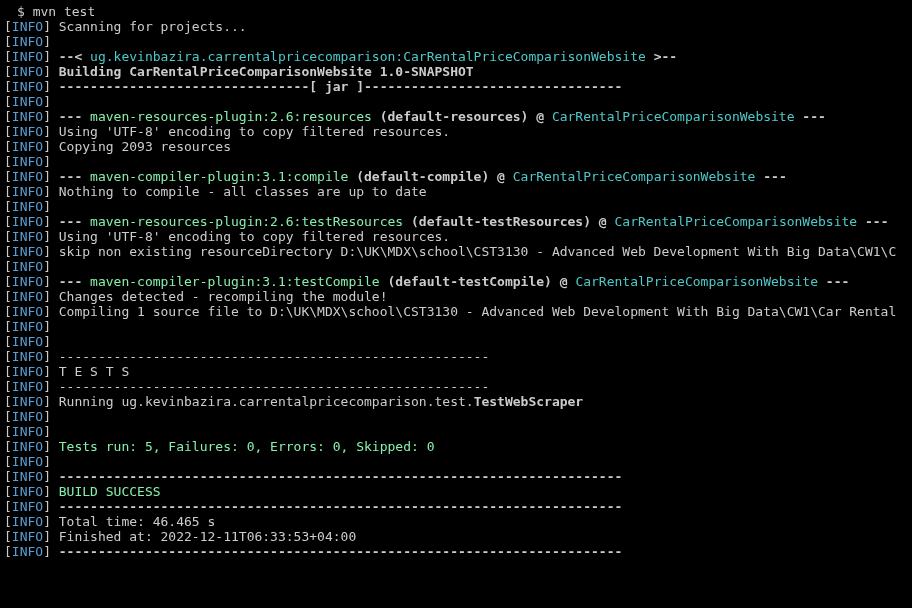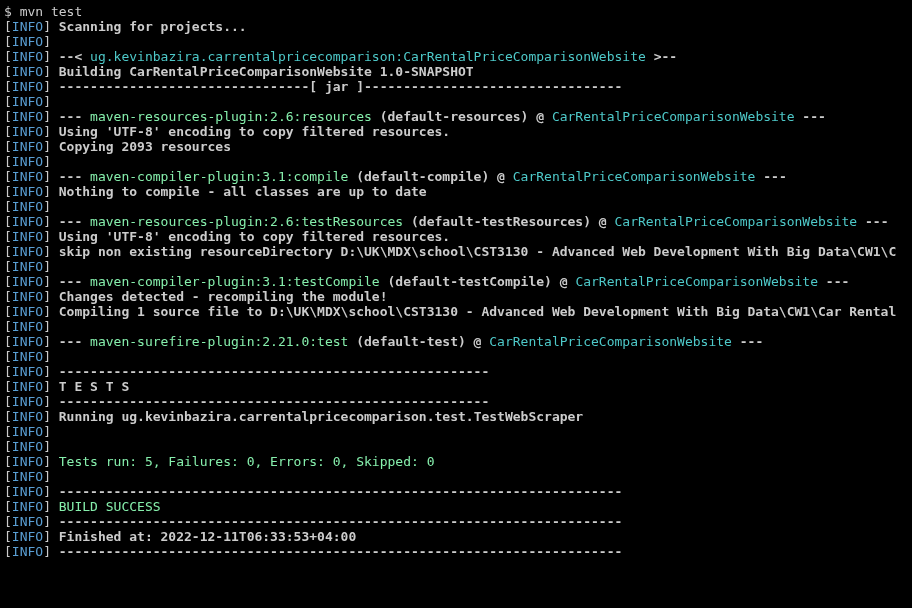--- a/index.html
+++ b/index.html
@@ -9,26 +9,26 @@
       font-family: 'Consolas', 'Monaco', monospace;
       font-size: 13px;
       line-height: 15px;
       padding: 4px;
       white-space: nowrap;
       overflow: hidden;
       width: 912px;
       height: 608px;
     }
     .line { display: block; }
-    .prompt { color: #ccc; }
+    .prompt { color: #ccc; margin-left: 13px; }
     .info-tag { color: #ccc; }
     .info-tag .bracket { color: #ccc; }
     .info-tag .info { color: #5a9fd4; }
     .white { color: #ccc; font-weight: bold; }
-    .plain { color: #ccc; font-weight: bold; }
+    .plain { color: #ccc; }
     .green { color: #86efac; }
     .cyan { color: #4ec9c9; }
     .bold { font-weight: bold; }
   </style>
 </head>
 <body>
 
 <div id="terminal">
     <div class="line"><span class="prompt">$ mvn test</span></div>
     <div class="line"><span class="info-tag"><span class="bracket">[</span><span class="info">INFO</span><span class="bracket">]</span> </span><span class="plain">Scanning for projects...</span></div>
@@ -45,28 +45,28 @@
     <div class="line"><span class="info-tag"><span class="bracket">[</span><span class="info">INFO</span><span class="bracket">]</span> </span><span class="plain">Nothing to compile - all classes are up to date</span></div>
     <div class="line"><span class="info-tag"><span class="bracket">[</span><span class="info">INFO</span><span class="bracket">]</span> </span></div>
     <div class="line"><span class="info-tag"><span class="bracket">[</span><span class="info">INFO</span><span class="bracket">]</span> </span><span class="white bold">--- </span><span class="green">maven-resources-plugin:2.6:testResources</span><span class="white bold"> (default-testResources) @ </span><span class="cyan">CarRentalPriceComparisonWebsite</span><span class="white bold"> ---</span></div>
     <div class="line"><span class="info-tag"><span class="bracket">[</span><span class="info">INFO</span><span class="bracket">]</span> </span><span class="plain">Using 'UTF-8' encoding to copy filtered resources.</span></div>
     <div class="line"><span class="info-tag"><span class="bracket">[</span><span class="info">INFO</span><span class="bracket">]</span> </span><span class="plain">skip non existing resourceDirectory D:\UK\MDX\school\CST3130 - Advanced Web Development With Big Data\CW1\C</span></div>
     <div class="line"><span class="info-tag"><span class="bracket">[</span><span class="info">INFO</span><span class="bracket">]</span> </span></div>
     <div class="line"><span class="info-tag"><span class="bracket">[</span><span class="info">INFO</span><span class="bracket">]</span> </span><span class="white bold">--- </span><span class="green">maven-compiler-plugin:3.1:testCompile</span><span class="white bold"> (default-testCompile) @ </span><span class="cyan">CarRentalPriceComparisonWebsite</span><span class="white bold"> ---</span></div>
     <div class="line"><span class="info-tag"><span class="bracket">[</span><span class="info">INFO</span><span class="bracket">]</span> </span><span class="plain">Changes detected - recompiling the module!</span></div>
     <div class="line"><span class="info-tag"><span class="bracket">[</span><span class="info">INFO</span><span class="bracket">]</span> </span><span class="plain">Compiling 1 source file to D:\UK\MDX\school\CST3130 - Advanced Web Development With Big Data\CW1\Car Rental</span></div>
     <div class="line"><span class="info-tag"><span class="bracket">[</span><span class="info">INFO</span><span class="bracket">]</span> </span></div>
-    <div class="line"><span class="info-tag"><span class="bracket">[</span><span class="info">INFO</span><span class="bracket">]</span> </span><span class="white bold">--- </span><span class="green">maven-surefire-plugin:2.21.0:test</span><span class="white bold"> (default-test) @ </span><span class="cyan">CarRentalPriceComparisonWebsite</span><span class="white bold"> ---</span></div>
     <div class="line"><span class="info-tag"><span class="bracket">[</span><span class="info">INFO</span><span class="bracket">]</span> </span></div>
     <div class="line"><span class="info-tag"><span class="bracket">[</span><span class="info">INFO</span><span class="bracket">]</span> </span><span class="plain">-------------------------------------------------------</span></div>
     <div class="line"><span class="info-tag"><span class="bracket">[</span><span class="info">INFO</span><span class="bracket">]</span> </span><span class="plain"> T E S T S</span></div>
     <div class="line"><span class="info-tag"><span class="bracket">[</span><span class="info">INFO</span><span class="bracket">]</span> </span><span class="plain">-------------------------------------------------------</span></div>
     <div class="line"><span class="info-tag"><span class="bracket">[</span><span class="info">INFO</span><span class="bracket">]</span> </span><span class="plain">Running ug.kevinbazira.carrentalpricecomparison.test.</span><span class="white bold">TestWebScraper</span></div>
     <div class="line"><span class="info-tag"><span class="bracket">[</span><span class="info">INFO</span><span class="bracket">]</span> </span></div>
     <div class="line"><span class="info-tag"><span class="bracket">[</span><span class="info">INFO</span><span class="bracket">]</span> </span></div>
     <div class="line"><span class="info-tag"><span class="bracket">[</span><span class="info">INFO</span><span class="bracket">]</span> </span><span class="green">Tests run: 5, Failures: 0, Errors: 0, Skipped: 0</span></div>
     <div class="line"><span class="info-tag"><span class="bracket">[</span><span class="info">INFO</span><span class="bracket">]</span> </span></div>
     <div class="line"><span class="info-tag"><span class="bracket">[</span><span class="info">INFO</span><span class="bracket">]</span> </span><span class="white bold">------------------------------------------------------------------------</span></div>
     <div class="line"><span class="info-tag"><span class="bracket">[</span><span class="info">INFO</span><span class="bracket">]</span> </span><span class="green">BUILD SUCCESS</span></div>
     <div class="line"><span class="info-tag"><span class="bracket">[</span><span class="info">INFO</span><span class="bracket">]</span> </span><span class="white bold">------------------------------------------------------------------------</span></div>
+    <div class="line"><span class="info-tag"><span class="bracket">[</span><span class="info">INFO</span><span class="bracket">]</span> </span><span class="plain">Total time:  46.465 s</span></div>
     <div class="line"><span class="info-tag"><span class="bracket">[</span><span class="info">INFO</span><span class="bracket">]</span> </span><span class="plain">Finished at: 2022-12-11T06:33:53+04:00</span></div>
     <div class="line"><span class="info-tag"><span class="bracket">[</span><span class="info">INFO</span><span class="bracket">]</span> </span><span class="white bold">------------------------------------------------------------------------</span></div>
   </div>
 
 </body></html>

